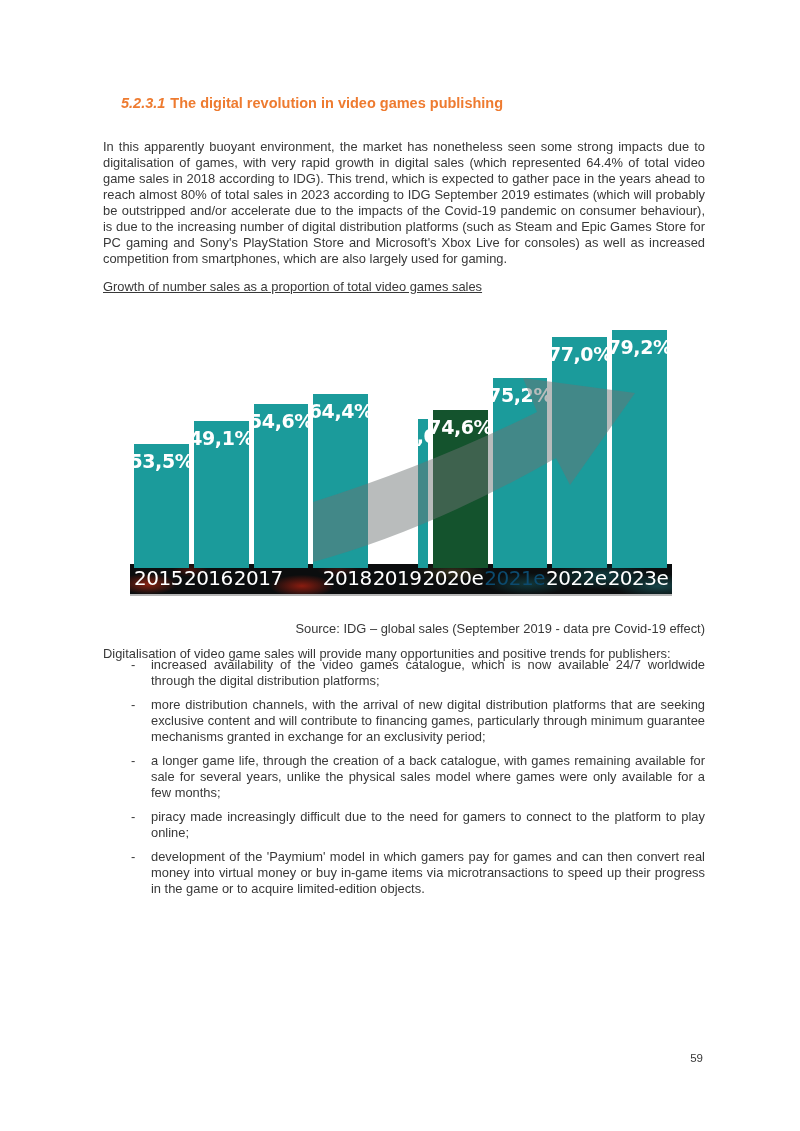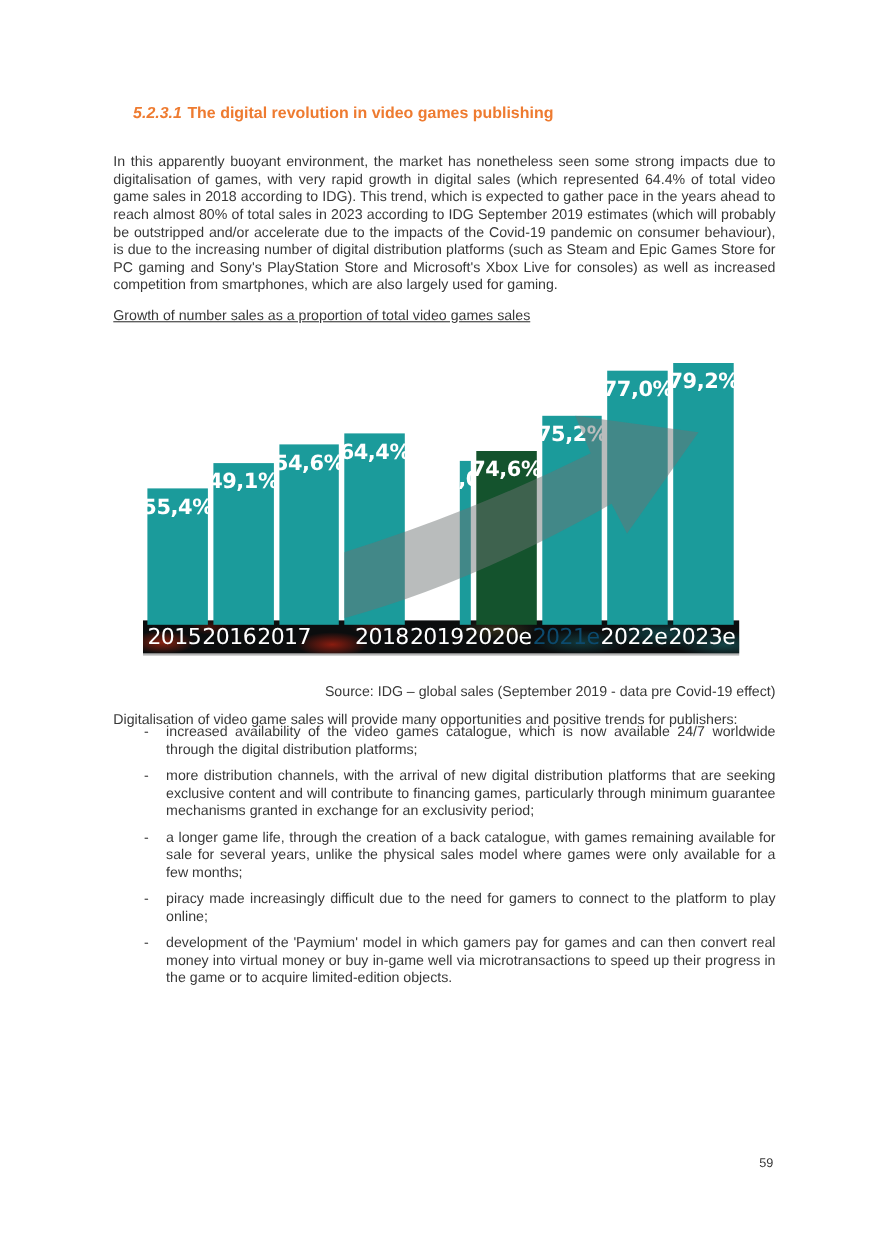--- a/index.html
+++ b/index.html
@@ -66,21 +66,21 @@
 
   <p class="abs bodytext intro">In this apparently buoyant environment, the market has nonetheless seen some strong impacts due to digitalisation of games, with very rapid growth in digital sales (which represented 64.4% of total video game sales in 2018 according to IDG). This trend, which is expected to gather pace in the years ahead to reach almost 80% of total sales in 2023 according to IDG September 2019 estimates (which will probably be outstripped and/or accelerate due to the impacts of the Covid-19 pandemic on consumer behaviour), is due to the increasing number of digital distribution platforms (such as Steam and Epic Games Store for PC gaming and Sony's PlayStation Store and Microsoft's Xbox Live for consoles) as well as increased competition from smartphones, which are also largely used for gaming.</p>
 
   <div class="abs bodytext chart-caption">Growth of number sales as a proportion of total video games sales</div>
 
   <div class="abs chart">
     <div class="band"></div>
     <div class="bars" id="bars">
         <div class="bar-col">
           <div class="bar" style="height: 124px; background: rgb(27, 155, 155);">
-            <span class="bar-value" style="color: rgb(255, 255, 255);">55,4%</span>
+            <span class="bar-value" style="color: rgb(255, 255, 255);">53,5%</span>
           </div>
         </div>
         <div class="bar-col">
           <div class="bar" style="height: 147px; background: rgb(27, 155, 155);">
             <span class="bar-value" style="color: rgb(255, 255, 255);">49,1%</span>
           </div>
         </div>
         <div class="bar-col">
           <div class="bar" style="height: 164px; background: rgb(27, 155, 155);">
             <span class="bar-value" style="color: rgb(255, 255, 255);">54,6%</span>
@@ -136,18 +136,18 @@
 
   <p class="abs bodytext source-note">Source: IDG – global sales (September 2019 - data pre Covid-19 effect)</p>
 
   <p class="abs bodytext lead-in">Digitalisation of video game sales will provide many opportunities and positive trends for publishers:</p>
 
   <div class="abs bodytext bullets" id="bullets">
       <div class="bullet"><span class="bullet-marker">-</span><span>increased availability of the video games catalogue, which is now available 24/7 worldwide through the digital distribution platforms;</span></div>
       <div class="bullet"><span class="bullet-marker">-</span><span>more distribution channels, with the arrival of new digital distribution platforms that are seeking exclusive content and will contribute to financing games, particularly through minimum guarantee mechanisms granted in exchange for an exclusivity period;</span></div>
       <div class="bullet"><span class="bullet-marker">-</span><span>a longer game life, through the creation of a back catalogue, with games remaining available for sale for several years, unlike the physical sales model where games were only available for a few months;</span></div>
       <div class="bullet"><span class="bullet-marker">-</span><span>piracy made increasingly difficult due to the need for gamers to connect to the platform to play online;</span></div>
-      <div class="bullet"><span class="bullet-marker">-</span><span>development of the 'Paymium' model in which gamers pay for games and can then convert real money into virtual money or buy in-game well via microtransactions to speed up their progress in the game or to acquire limited-edition objects.</span></div>
+      <div class="bullet"><span class="bullet-marker">-</span><span>development of the 'Paymium' model in which gamers pay for games and can then convert real money into virtual money or buy in-game items via microtransactions to speed up their progress in the game or to acquire limited-edition objects.</span></div>
     </div>
 
   <div class="abs page-number">59</div>
 
 </div>
 
 </body></html>

